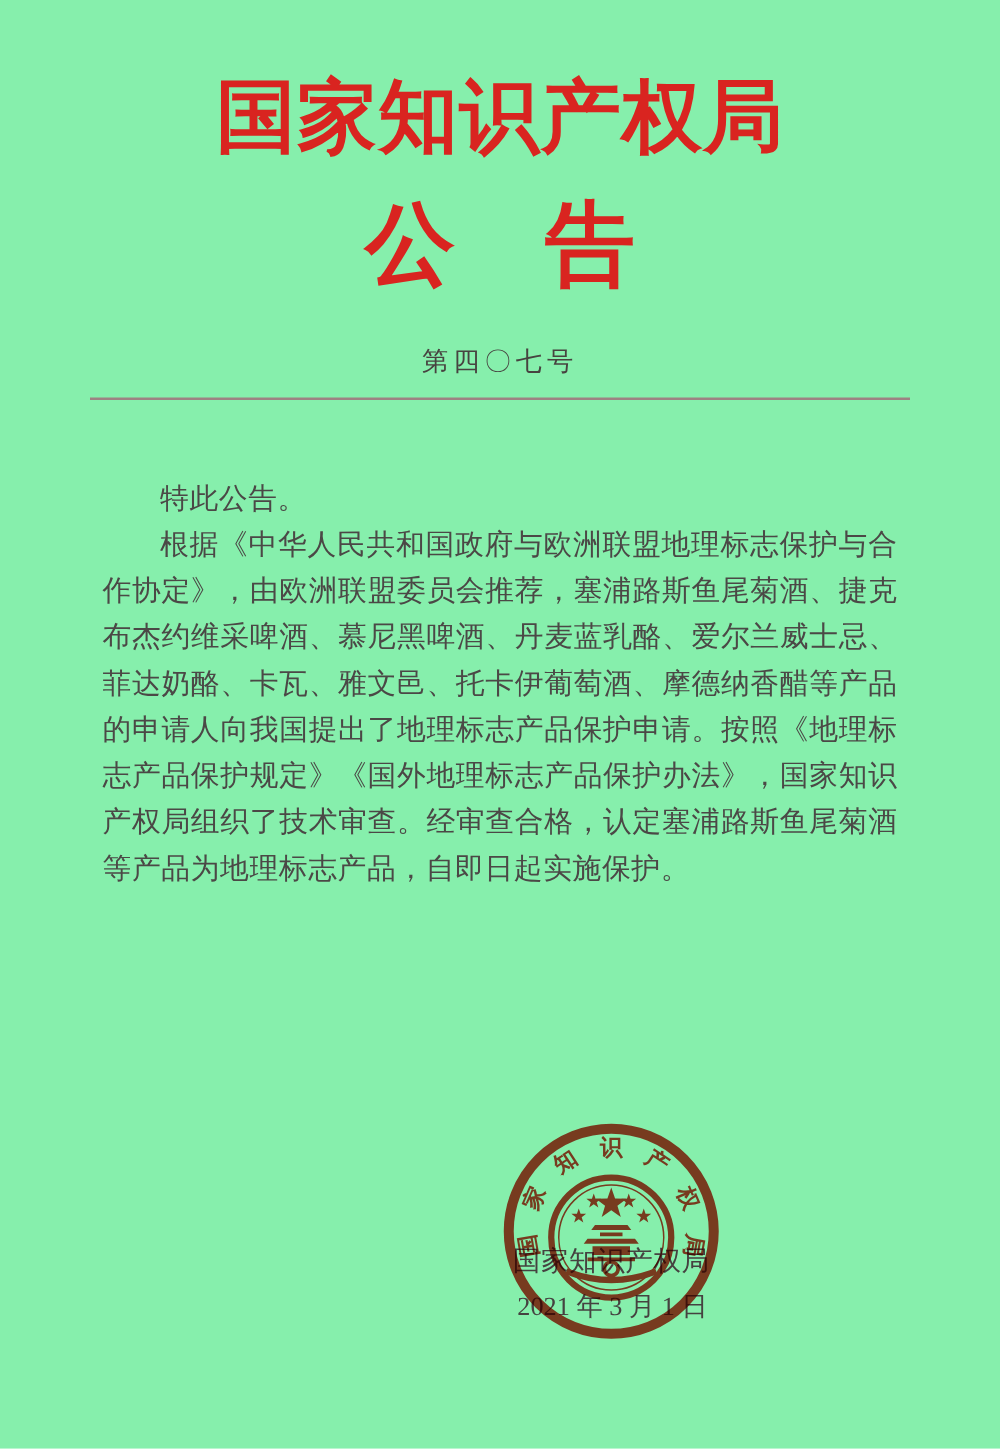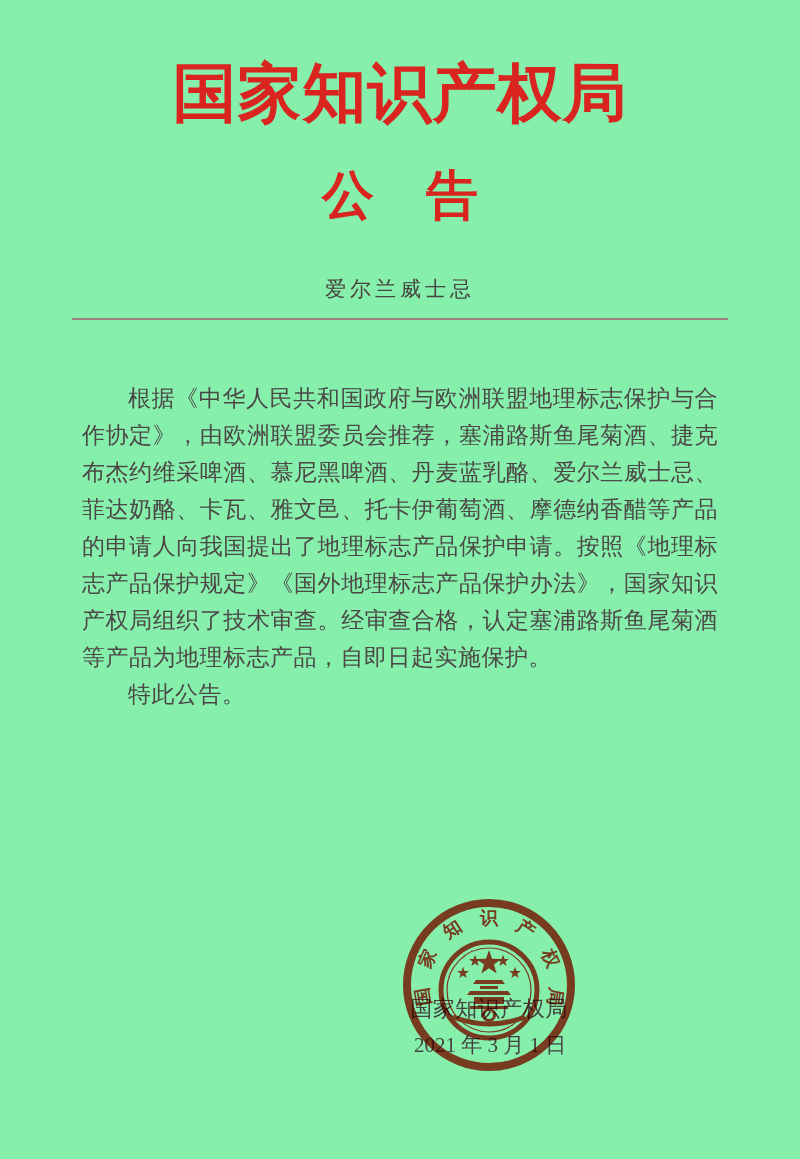--- a/index.html
+++ b/index.html
@@ -22,21 +22,21 @@
     padding-top:50px;
     text-align:center;
     font-size:64px;
     line-height:88px;
     font-weight:bold;
     color:var(--title-red);
     letter-spacing:1px;
   }
   .announce-title{
     text-align:center;
-    font-size:52px;
+    font-size:72px;
     line-height:116px;
     font-weight:bold;
     color:var(--title-red);
   }
   .doc-number{
     margin-top:22px;
     text-align:center;
     font-size:21px;
     line-height:26px;
     color:#474340;
@@ -91,27 +91,27 @@
 </style>
 </head>
 <body>
 
 <div class="page">
 
   <div class="agency-title">国家知识产权局</div>
 
   <div class="announce-title">公　告</div>
 
-  <div class="doc-number">爱尔兰威士忌</div>
+  <div class="doc-number">第四〇七号</div>
 
   <div class="divider"></div>
 
   <div class="doc-body">
+    <p>特此公告。</p>
     <p>根据《中华人民共和国政府与欧洲联盟地理标志保护与合作协定》，由欧洲联盟委员会推荐，塞浦路斯鱼尾菊酒、捷克布杰约维采啤酒、慕尼黑啤酒、丹麦蓝乳酪、爱尔兰威士忌、菲达奶酪、卡瓦、雅文邑、托卡伊葡萄酒、摩德纳香醋等产品的申请人向我国提出了地理标志产品保护申请。按照《地理标志产品保护规定》《国外地理标志产品保护办法》，国家知识产权局组织了技术审查。经审查合格，认定塞浦路斯鱼尾菊酒等产品为地理标志产品，自即日起实施保护。</p>
-    <p>特此公告。</p>
 
     <div class="attachments">
     </div>
   </div>
 
   <div class="sig-authority">国家知识产权局</div>
 
   <div class="sig-date">2021 年 3 月 1 日</div>
 
   <svg class="seal" viewBox="0 0 180 180" xmlns="http://www.w3.org/2000/svg">

